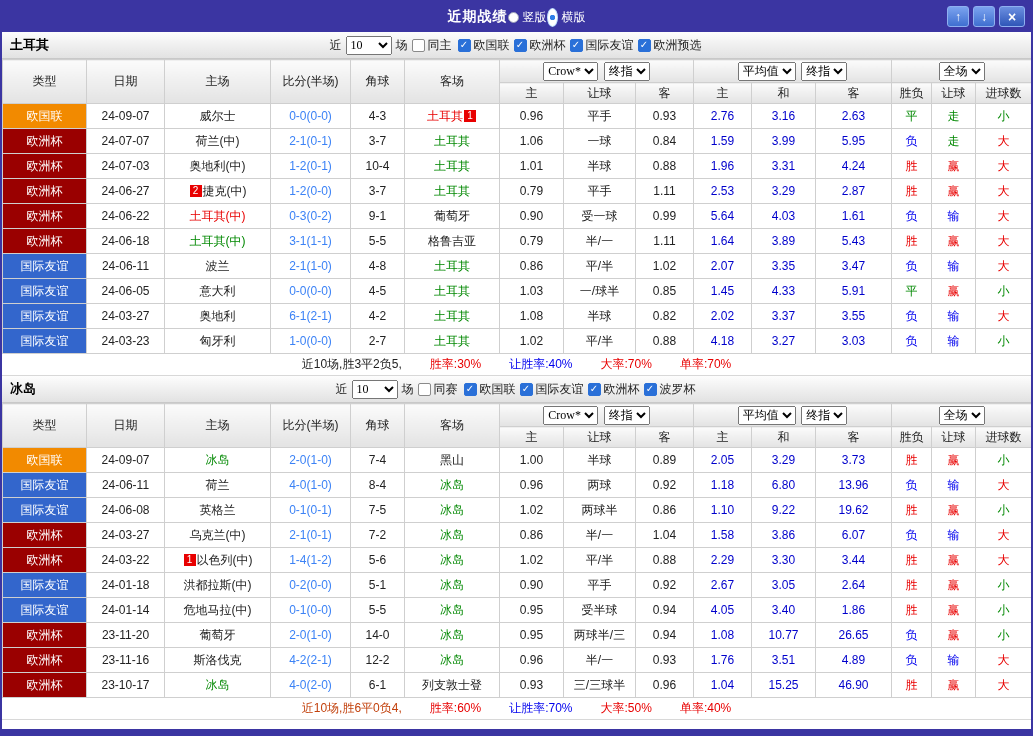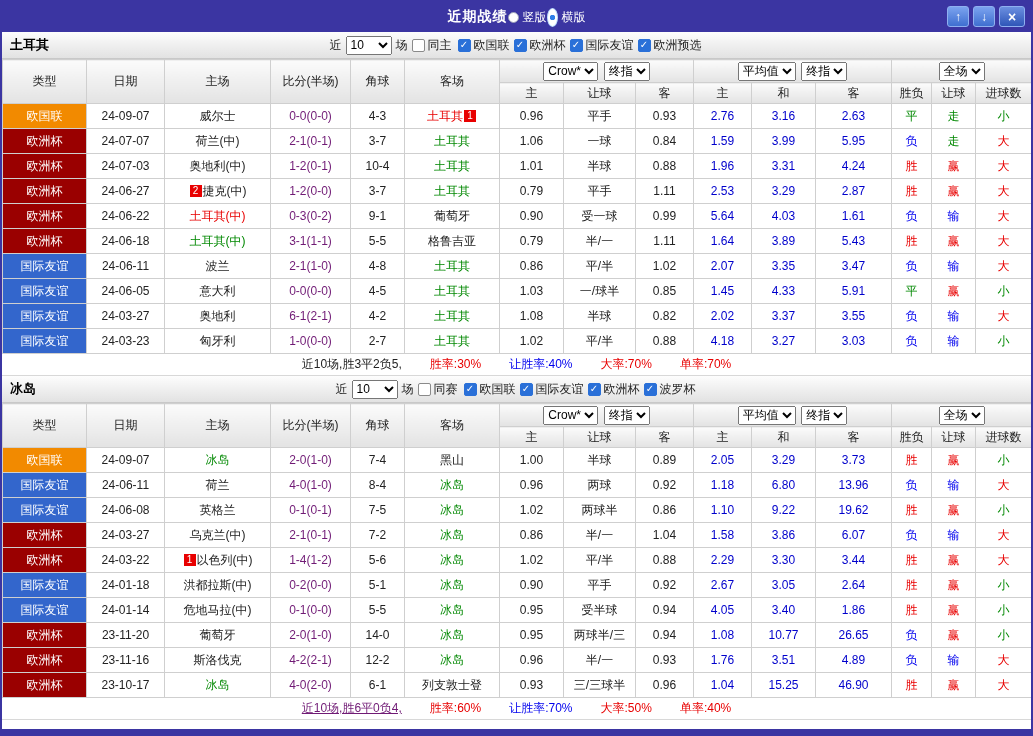--- a/index.html
+++ b/index.html
@@ -36,21 +36,21 @@
   .tb-btn.close { width: 26px; background: linear-gradient(#6b8fe0, #2f56b8); font-size: 14px; }
   
   .section-bar {
     height: 27px; position: relative; display: flex; align-items: center;
     background: linear-gradient(#fdfdfd, #e2e2e2);
     border-bottom: 1px solid #c8c8c8;
   }
   .team-name { position: absolute; left: 8px; font-weight: bold; font-size: 13px; color: #000; }
   .filters { margin: 0 auto; display: flex; align-items: center; gap: 4px; }
   .flabel { color: #222; }
-  .sel { font-family: Liberation Sans, sans-serif; font-size: 12px; height: 19px; }
+  .sel { font-family: Liberation Serif, serif; font-size: 12px; height: 19px; }
   .sel-count { width: 46px; }
   .comp { display: inline-flex; align-items: center; cursor: pointer; margin-right: 2px; }
   .comp-group { display: inline-flex; align-items: center; gap: 2px; }
   .cbx {
     width: 13px; height: 13px; border: 1px solid #8a8a8a; border-radius: 2px;
     background: #fff; display: inline-flex; align-items: center; justify-content: center;
     margin-right: 3px; font-size: 10px; line-height: 1;
   }
   .cbx.checked { background: #2a70d8; border-color: #2a70d8; color: #fff; font-weight: bold; }
   
@@ -59,21 +59,21 @@
     border: 1px solid #cfcfcf; text-align: center; padding: 0 2px;
     overflow: hidden; white-space: nowrap;
   }
   .stats-table thead th {
     background: linear-gradient(#fbfbfb, #e3e3e3);
     font-weight: normal; height: 21px; color: #222;
   }
   .stats-table thead tr.ddrow th { height: 23px; }
   .stats-table tbody td { height: 25px; background: #fff; }
   td.type { color: #fff; }
-  td.score { color: #701a75; }
+  td.score { color: #3b82f6; }
   td.avg { color: #0000cc; }
   .badge {
     display: inline-block; min-width: 12px; height: 12px; line-height: 12px;
     background: #e80000; color: #fff; font-size: 10px; padding: 0 1px;
     margin: 0 1px; vertical-align: 1px;
   }
   .dd-cell .sel { margin: 0 1px; }
   
   .summary {
     height: 22px; line-height: 21px; text-align: center;
@@ -615,16 +615,16 @@
             <td class="odds">0.96</td>
             <td class="avg">1.04</td>
             <td class="avg">15.25</td>
             <td class="avg">46.90</td>
             <td class="res" style="color: rgb(232, 0, 0);">胜</td>
             <td class="res" style="color: rgb(232, 0, 0);">赢</td>
             <td class="res" style="color: rgb(232, 0, 0);">大</td>
           </tr>
         </tbody>
     </table>
-    <div class="summary"><span class="sum-seg" style="color: #701a75; text-decoration: underline;">近10场,胜6平0负4,</span><span class="sum-seg" style="color: rgb(232, 0, 0);">胜率:60%</span><span class="sum-seg" style="color: rgb(0, 0, 238);">让胜率:70%</span><span class="sum-seg" style="color: rgb(232, 0, 0);">大率:50%</span><span class="sum-seg" style="color: rgb(232, 0, 0);">单率:40%</span></div>
+    <div class="summary"><span class="sum-seg" style="color: #c2410c;">近10场,胜6平0负4,</span><span class="sum-seg" style="color: rgb(232, 0, 0);">胜率:60%</span><span class="sum-seg" style="color: rgb(0, 0, 238);">让胜率:70%</span><span class="sum-seg" style="color: rgb(232, 0, 0);">大率:50%</span><span class="sum-seg" style="color: rgb(232, 0, 0);">单率:40%</span></div>
   </section>
 
 </div>
 
 </body></html>

